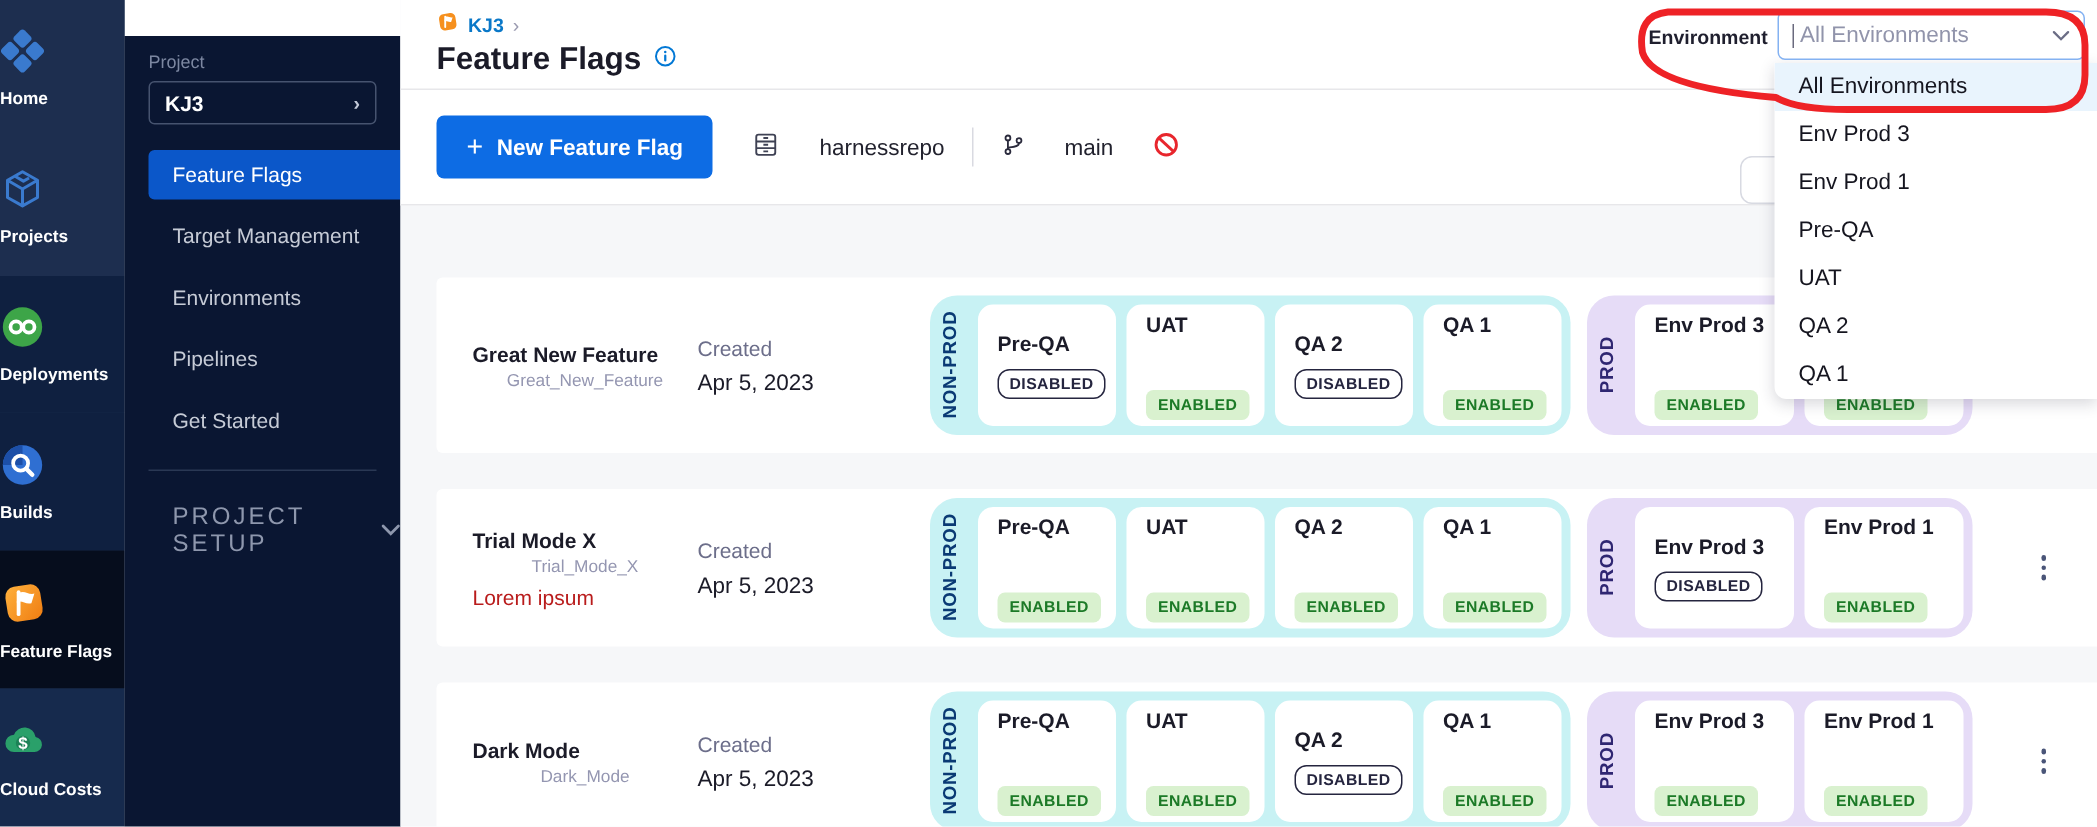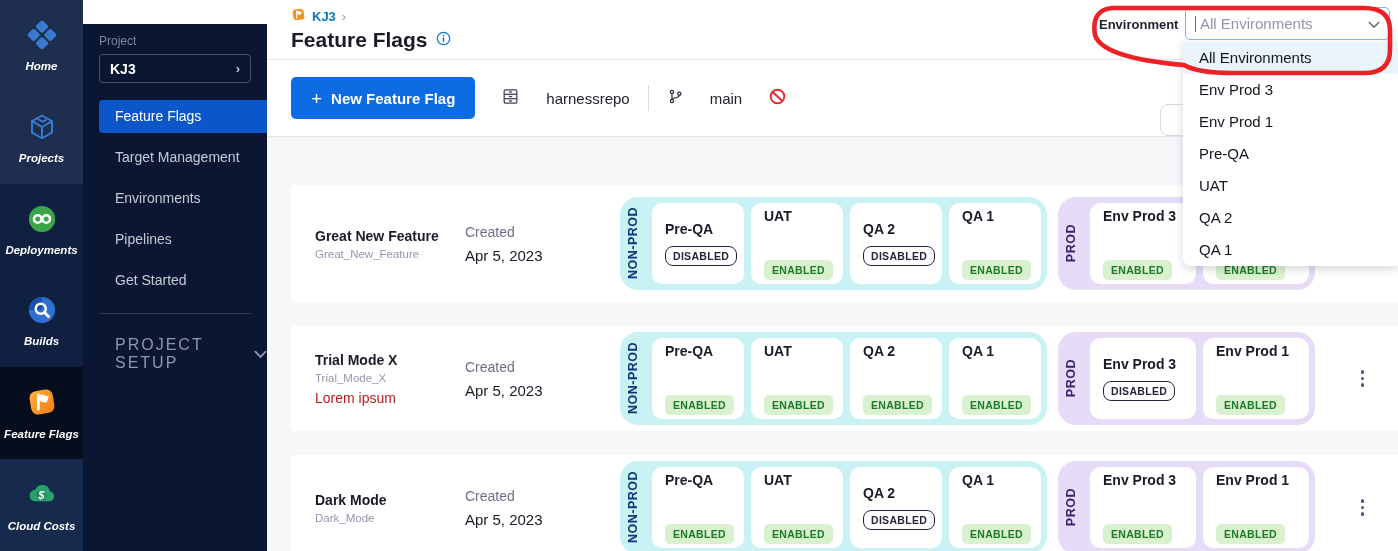--- a/index.html
+++ b/index.html
@@ -1,21 +1,21 @@
 <!DOCTYPE html>
 <html><head>
 <meta charset="utf-8">
 <style>
   *{box-sizing:border-box;margin:0;padding:0;}
   html,body{width:1398px;height:551px;overflow:hidden;}
   body{position:relative;font-family:"Liberation Sans","DejaVu Sans",sans-serif;background:#fff;}
 
   
   .module-sidebar{position:absolute;left:0;top:0;width:83px;height:551px;display:flex;flex-direction:column;background:#1d2e4f;}
-  .module-item{flex:1;display:flex;flex-direction:column;align-items:center;justify-content:center;gap:6px;cursor:pointer;font-style:italic;}
+  .module-item{flex:1;display:flex;flex-direction:column;align-items:flex-start;justify-content:center;gap:6px;cursor:pointer;}
   .mi-home,.mi-projects{background:#1d2e4f;}
   .mi-deployments,.mi-builds{background:#0f2040;}
   .mi-ff{background:#060d1d;}
   .mi-cc{background:#162a4d;}
   .module-item .mlabel{color:#fff;font-size:11.5px;font-weight:700;}
 
   
   .project-sidebar{position:absolute;left:83px;top:0;width:184px;height:551px;background:#0a1632;margin-top:24px;}
   .ps-label{margin:10px 0 0 16px;color:#7c87a1;font-size:12px;}
   .ps-select{margin:6px 16px 0;height:29px;border:1px solid #46536f;border-radius:4px;display:flex;align-items:center;justify-content:space-between;padding:0 10px;color:#fff;font-size:14px;font-weight:600;cursor:pointer;}
@@ -41,21 +41,21 @@
   .repo-chip,.branch-chip{display:flex;align-items:center;gap:26px;font-size:15px;color:#22222e;cursor:pointer;}
   .repo-chip{margin-left:26px;}
   .tb-divider{width:1px;height:26px;background:#d9dae1;margin:0 18px;}
 
   
   .content{position:absolute;top:137px;left:0;right:0;bottom:0;padding-top:48px;}
   .flag-row{margin:0 0 24px 24px;background:#fff;border-radius:4px 0 0 4px;display:flex;align-items:center;height:105px;}
   .flag-row:first-child{height:117px;}
   .flag-info{width:150px;margin-left:24px;}
   .flag-name{font-size:14px;font-weight:700;color:#1b1b28;cursor:pointer;}
-  .flag-id{font-size:11.5px;color:#9496b1;margin-top:4px;}
+  .flag-id{font-size:11.5px;color:#9496b1;margin-top:4px;text-align:center;}
   .flag-desc{font-size:14px;color:#b91c1c;margin-top:6px;}
   .flag-created{width:155px;}
   .created-label{font-size:14px;color:#6c6e8a;}
   .created-date{font-size:15px;color:#1b1b28;margin-top:7px;}
   .env-group{display:flex;align-items:center;border-radius:18px;padding:6px;height:93px;}
   .env-group.nonprod{background:#c8f2f4;}
   .env-group.prod{background:#e6dcf7;margin-left:11px;}
   .env-group-label{writing-mode:vertical-rl;transform:rotate(180deg);font-size:12.5px;font-weight:700;letter-spacing:.5px;color:#0a3a74;width:26px;text-align:center;}
   .prod .env-group-label{color:#2f2672;}
   .env-cards{display:flex;gap:7px;}

